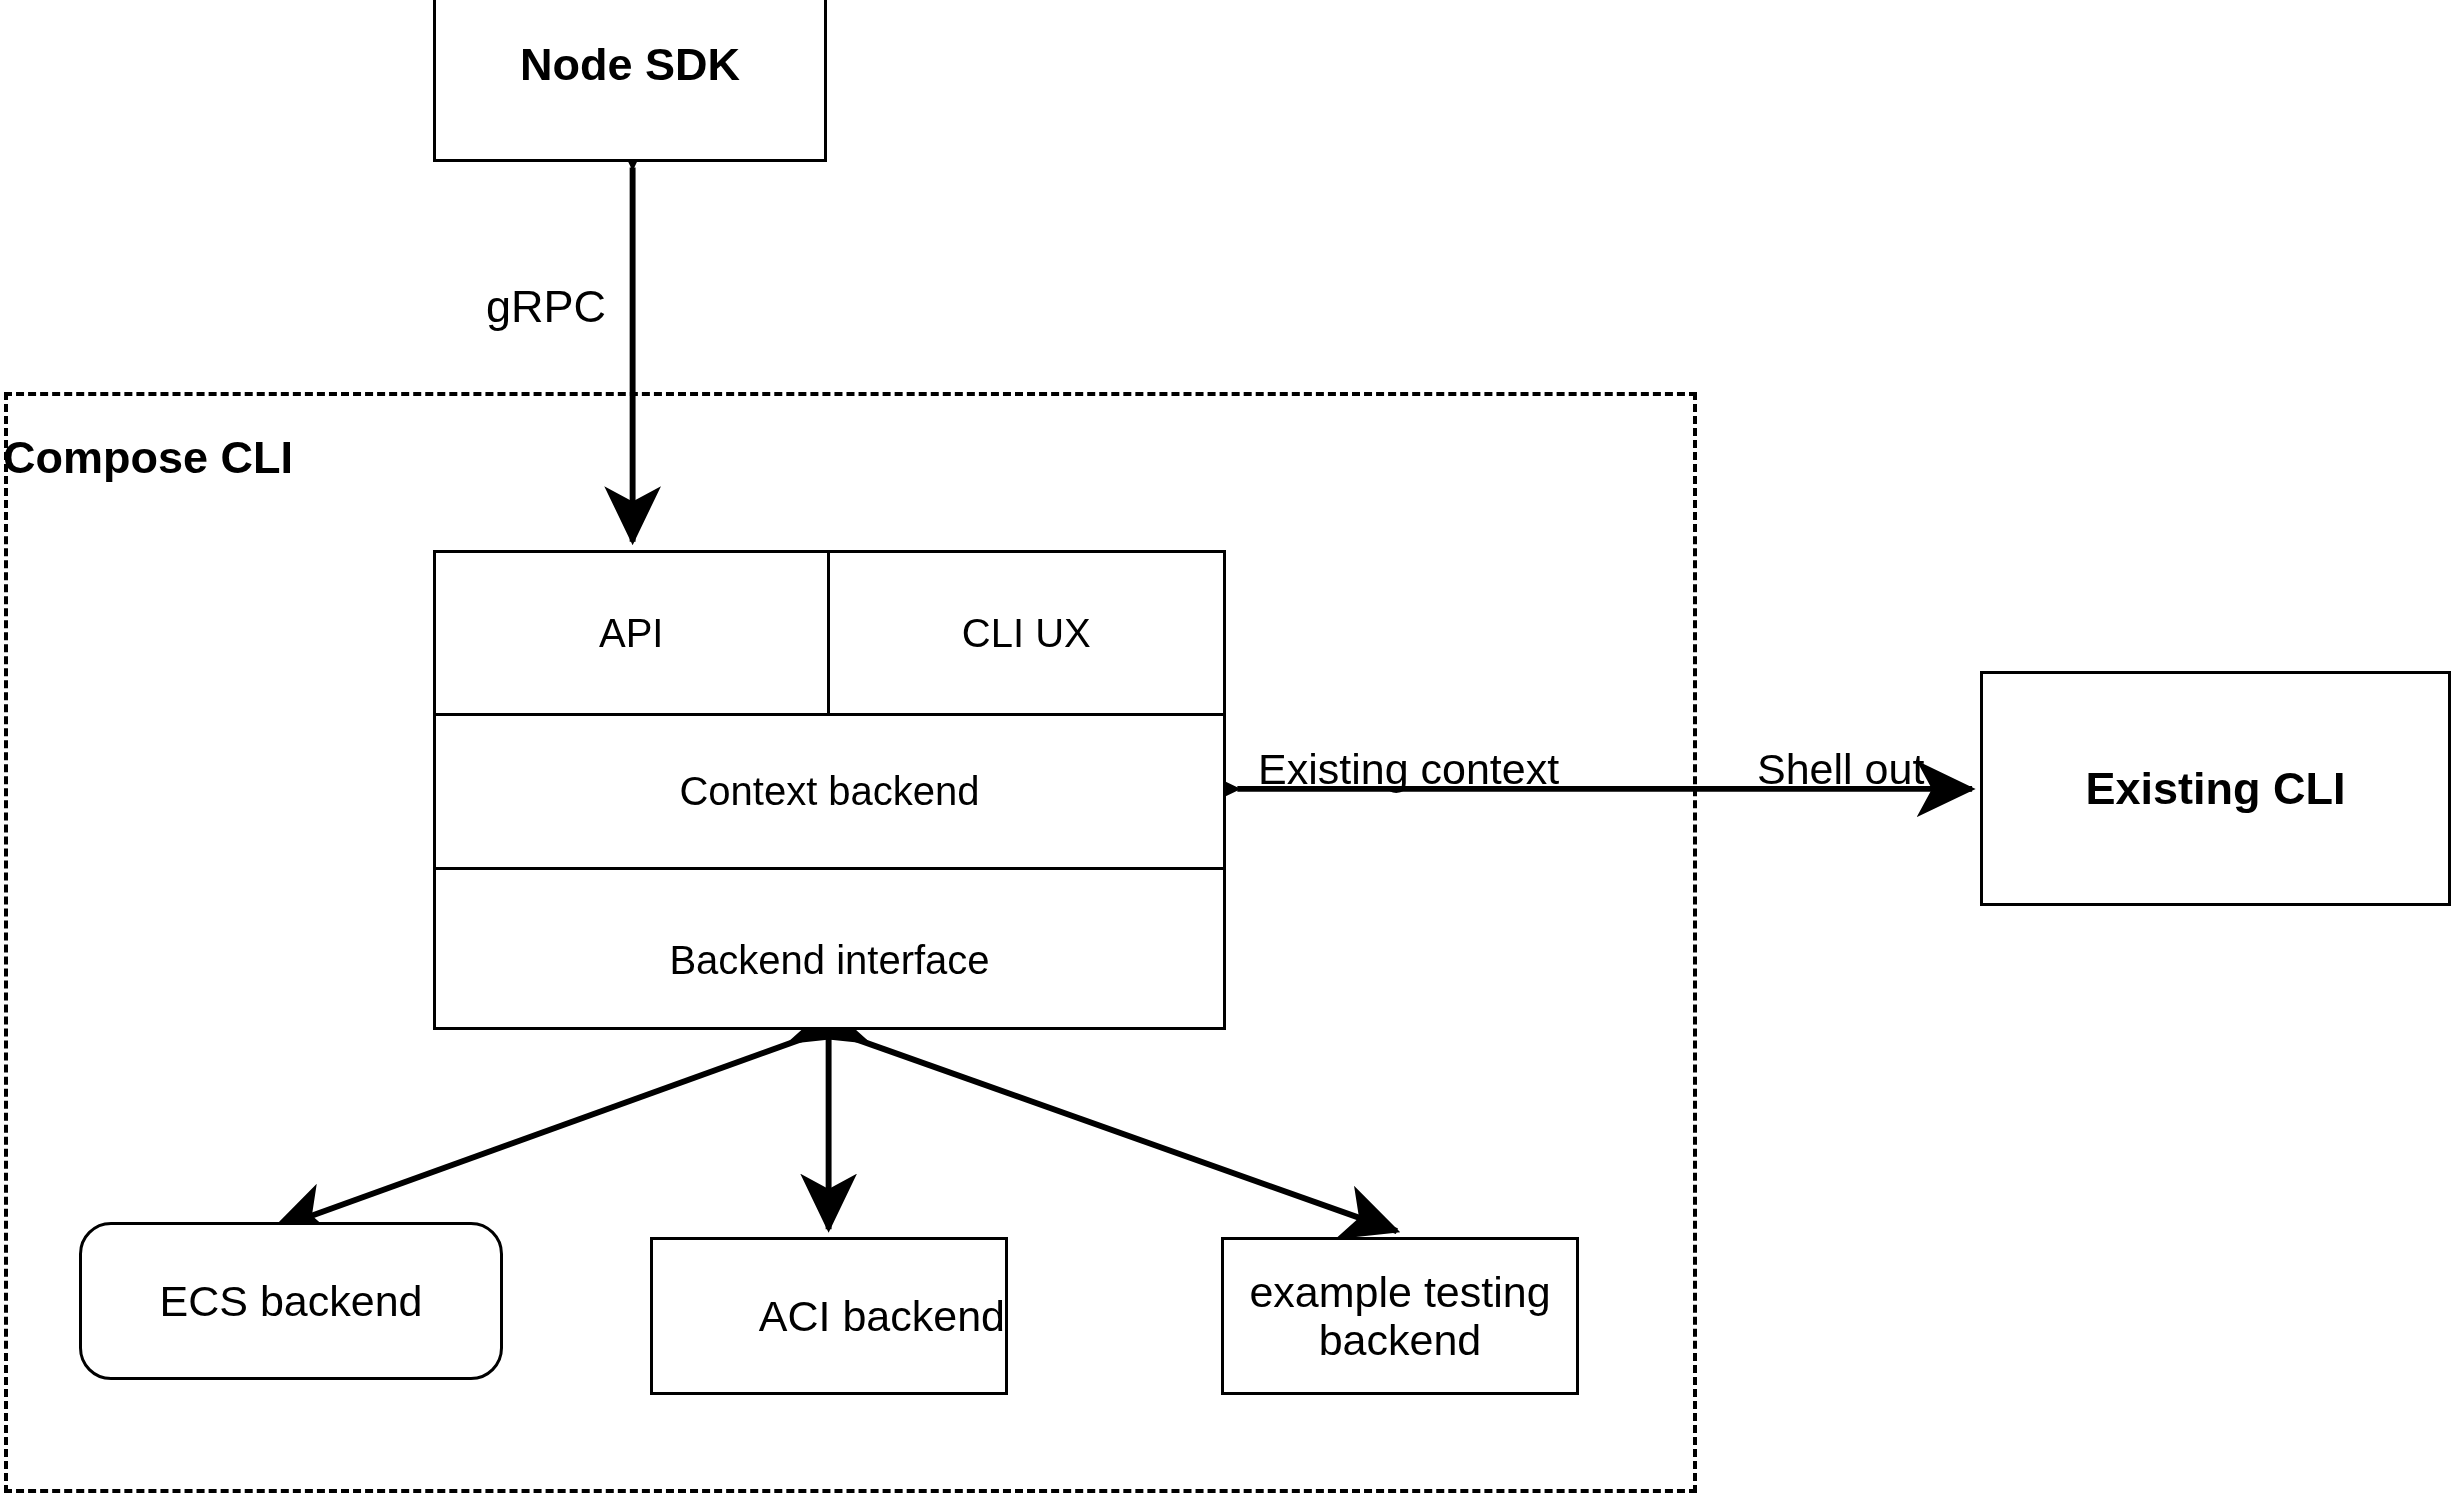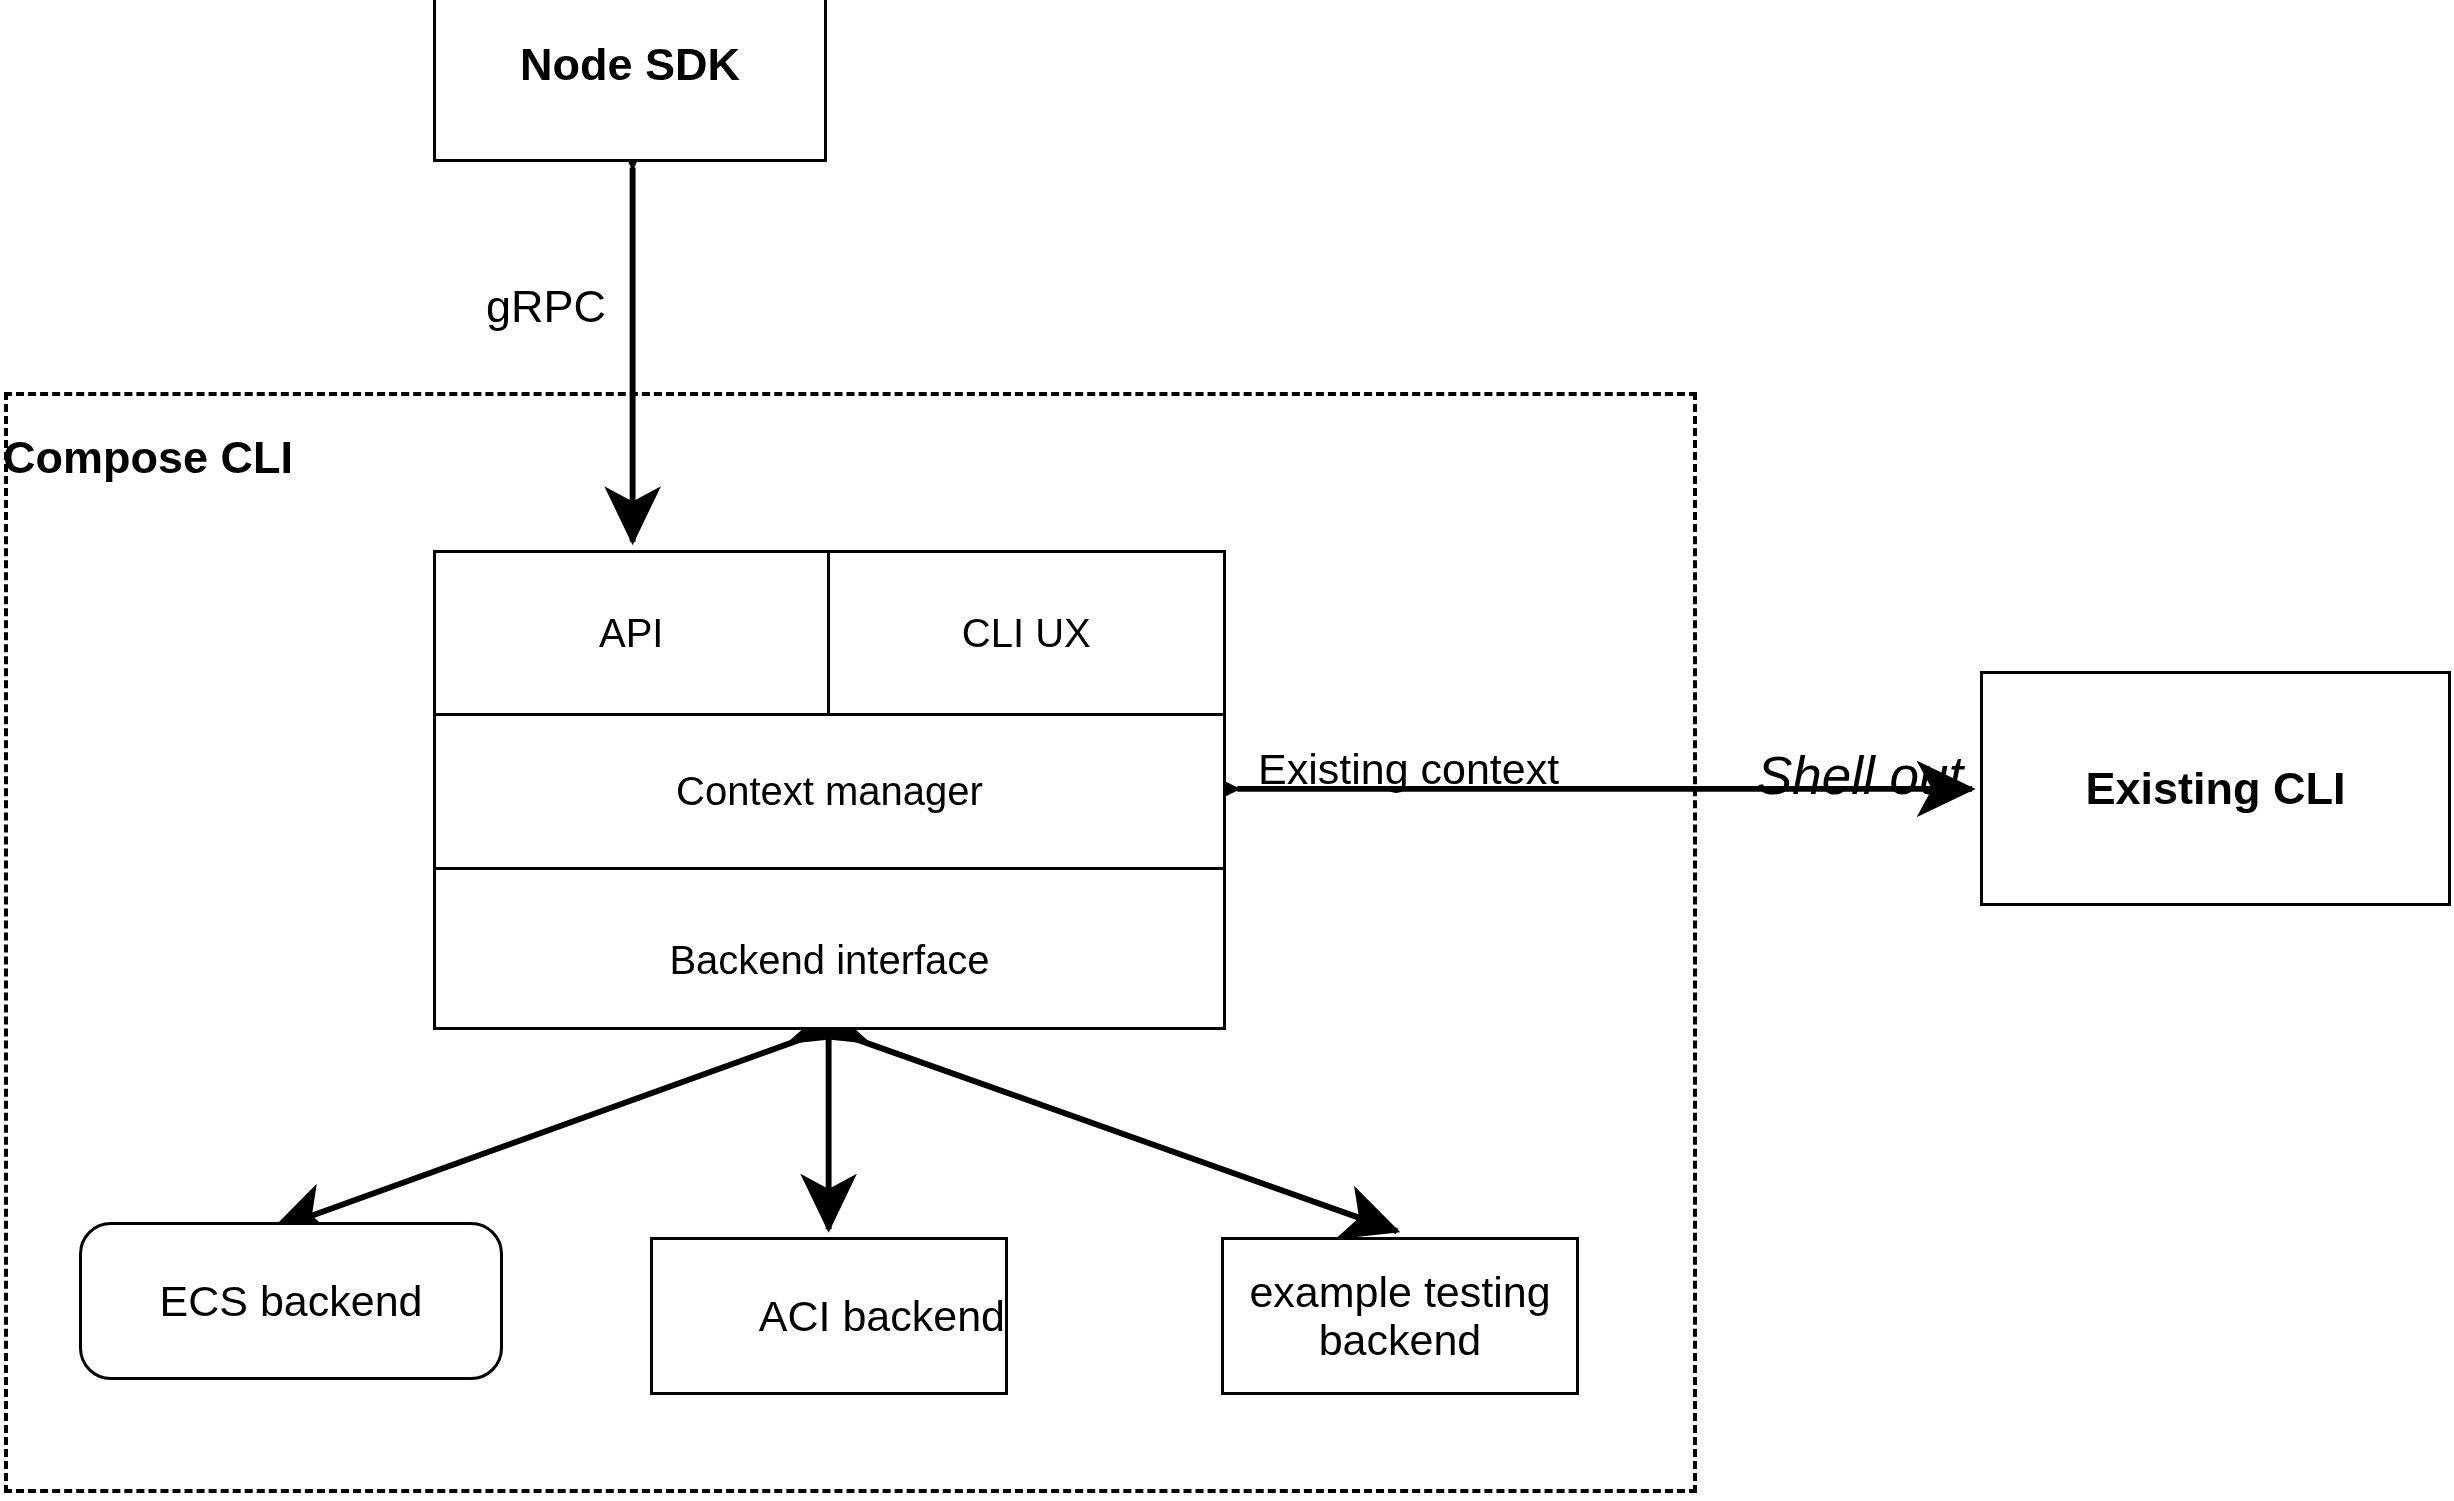--- a/index.html
+++ b/index.html
@@ -143,22 +143,21 @@
 
   
   #existing-context-label {
     left: 1258px;
     top: 718px;
     font-size: 43px;
   }
   #shell-out-label {
     left: 1757px;
     top: 718px;
-    font-size: 53px;
-    font-style: italic;
+    font-size: 43px;
   }
 
   
   #ecs-backend-box {
     left: 79px;
     top: 1222px;
     width: 424px;
     height: 158px;
     border-radius: 32px;
   }
@@ -222,21 +221,21 @@
   <div id="cli-stack">
     <div class="stack-row" id="row-top">
       <div class="row-top-cell" id="cell-api">
         <span>API</span>
       </div>
       <div class="row-top-cell" id="cell-cliux">
         <span>CLI UX</span>
       </div>
     </div>
     <div class="stack-row" id="row-context">
-      <span>Context manager</span>
+      <span>Context backend</span>
     </div>
     <div class="stack-row" id="row-backend">
       <span>Backend interface</span>
     </div>
   </div>
 
   <div class="label" id="existing-context-label">Existing context</div>
   <div class="label" id="shell-out-label">Shell out</div>
 
   <div class="box bold" id="existing-cli-box">

